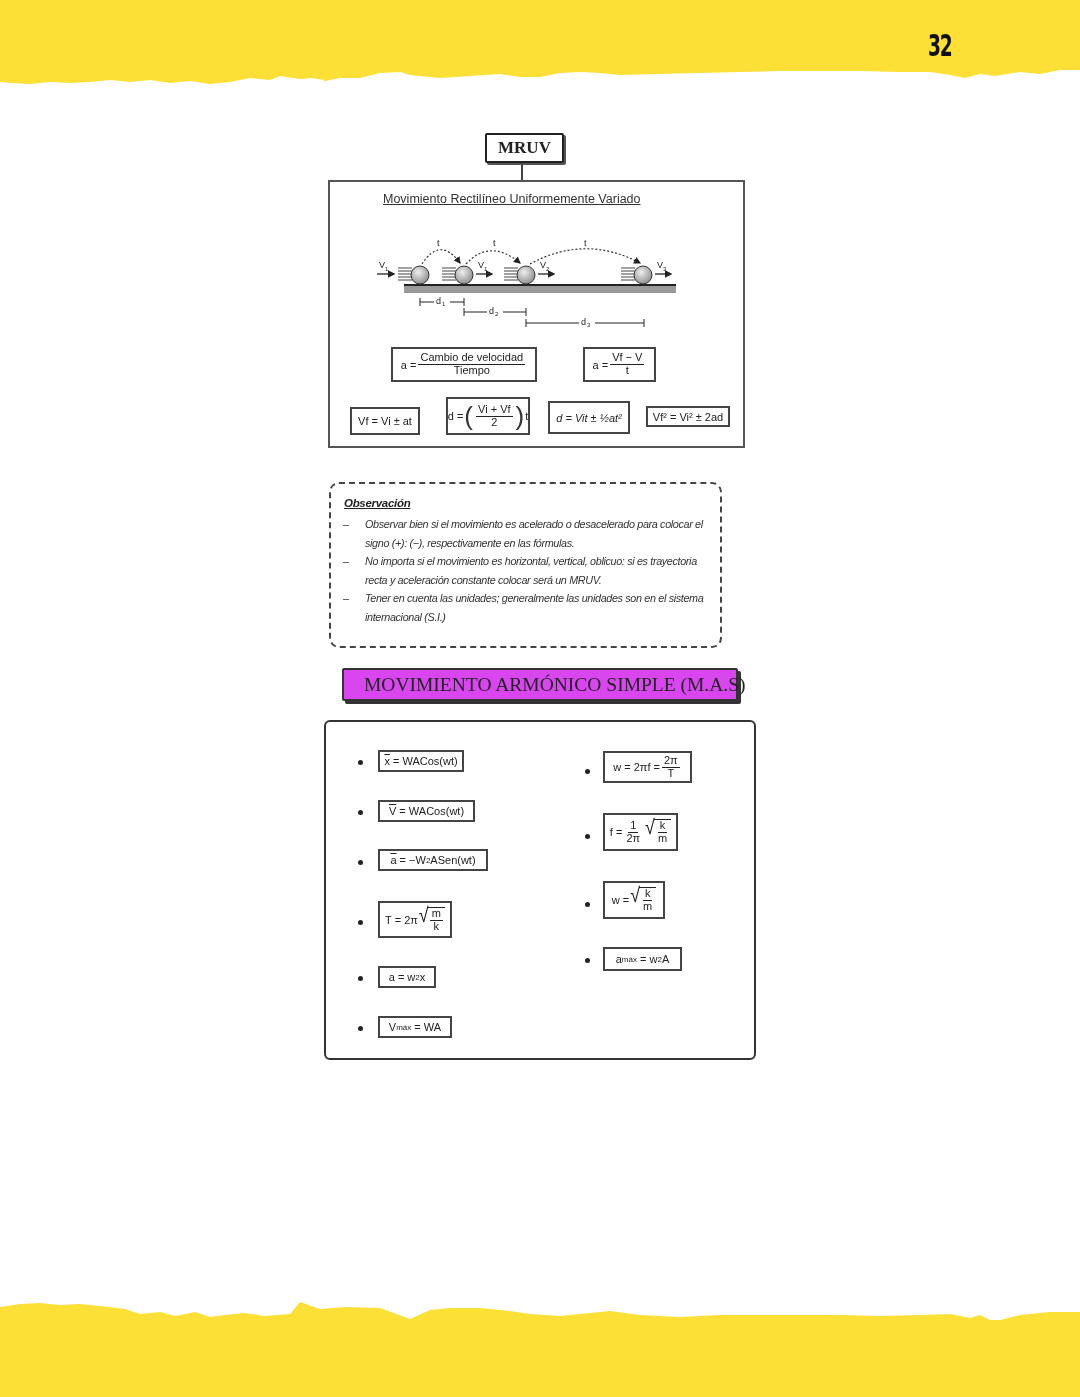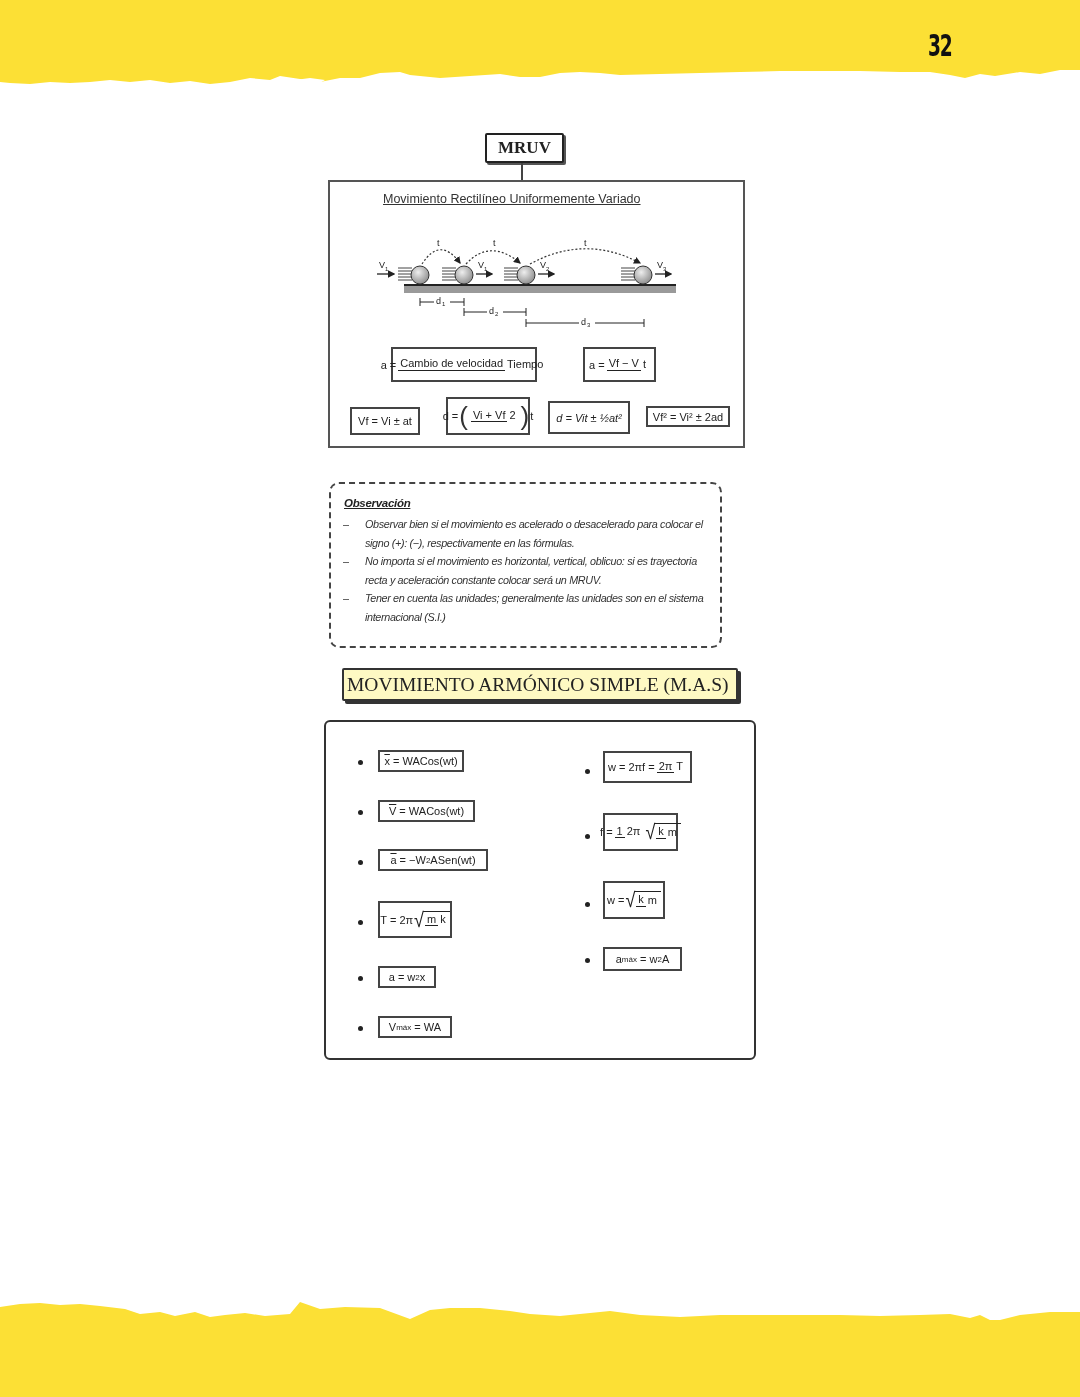--- a/index.html
+++ b/index.html
@@ -36,21 +36,21 @@
     position: absolute; left: 53px; top: 10px; font-size: 12.5px; color: #333;
     text-decoration: underline;
   }
   .diagram { position: absolute; left: 40px; top: 50px; }
 
   .fbox {
     position: absolute; border: 2px solid #444; background: #fff;
     display: flex; align-items: center; justify-content: center;
     font-size: 11px; color: #222; white-space: nowrap;
   }
-  .frac { display: inline-flex; flex-direction: row; align-items: center; vertical-align: middle; margin: 0 2px; line-height: 1.05; }
+  .frac { display: inline-flex; flex-direction: column; align-items: center; vertical-align: middle; margin: 0 2px; line-height: 1.05; }
   .frac .num { border-bottom: 1px solid #222; padding: 0 2px; }
   .frac .den { padding: 0 2px; }
   .paren { font-size: 26px; font-weight: 200; line-height: 1; color: #333; margin: 0 1px; }
   sub, sup { font-size: 8px; }
 
   
   .obs-box {
     position: absolute; left: 329px; top: 482px; width: 393px; height: 166px;
     border: 2px dashed #444; border-radius: 10px;
   }
@@ -58,24 +58,24 @@
     position: absolute; left: 13px; top: 13px; font-size: 11.5px; font-weight: bold;
     font-style: italic; text-decoration: underline; color: #222; letter-spacing: -0.3px;
   }
   .obs-list { position: absolute; left: 10px; top: 31px; width: 375px; list-style: none; }
   .obs-item { display: flex; font-size: 10.8px; font-style: italic; color: #333; line-height: 18.5px; letter-spacing: -0.35px; }
   .obs-dash { width: 24px; flex: none; font-style: normal; padding-left: 2px; }
 
   
   .mas-title {
     position: absolute; left: 342px; top: 668px; width: 396px; height: 33px;
-    border: 2px solid #333; background: #fef9c3; border-radius: 2px;
+    border: 2px solid #333; background: #d946ef; border-radius: 2px;
     box-shadow: 3px 3px 0 #333;
     font-family: "Liberation Serif", "DejaVu Serif", serif; font-size: 19.5px; color: #222;
-    display: flex; align-items: center; padding-left: 3px; white-space: nowrap;
+    display: flex; align-items: center; padding-left: 20px; white-space: nowrap;
   }
 
   .mas-box {
     position: absolute; left: 324px; top: 720px; width: 432px; height: 340px;
     border: 2px solid #333; border-radius: 6px; background: #fff;
   }
   .bullet { position: absolute; width: 5px; height: 5px; border-radius: 50%; background: #222; }
   .mbox {
     position: absolute; border: 2px solid #444; background: #fff;
     display: flex; align-items: center; justify-content: center;

